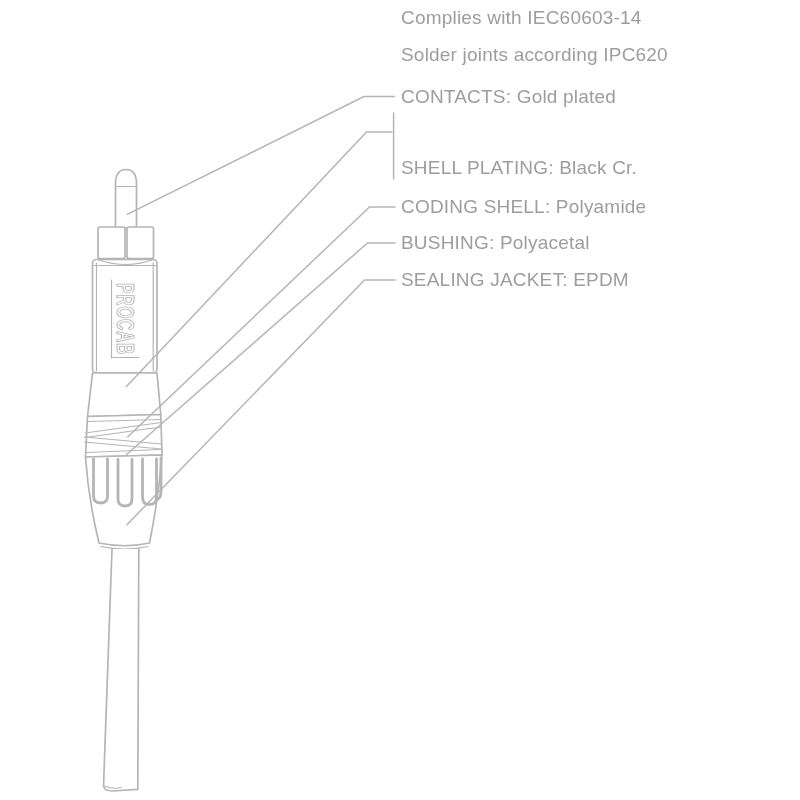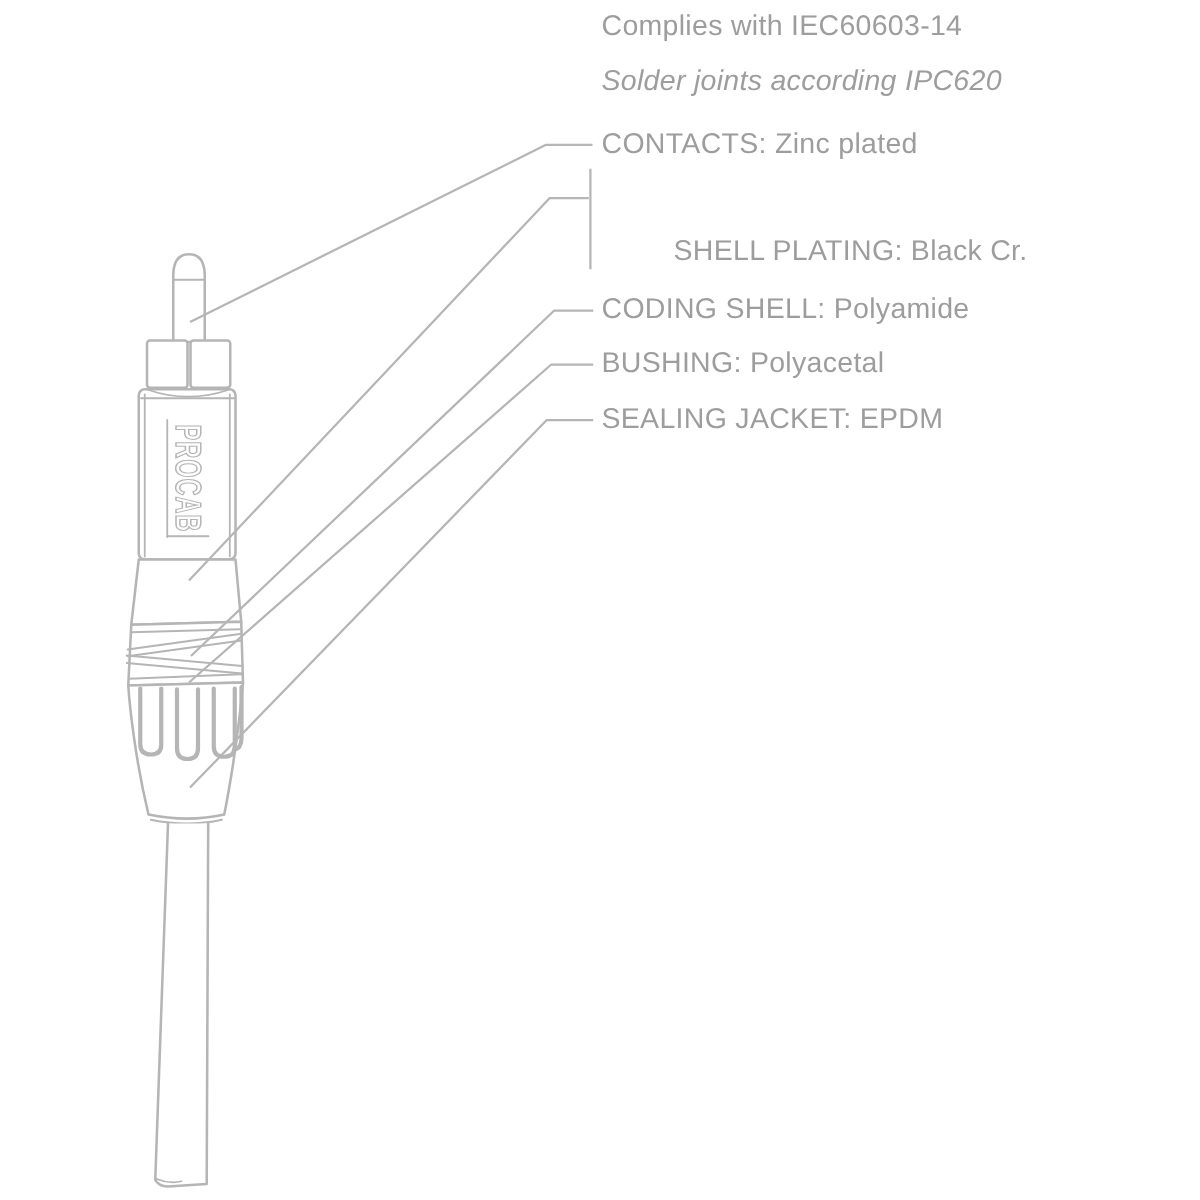--- a/index.html
+++ b/index.html
@@ -32,24 +32,24 @@
   .lbl{
     position:absolute;
     left:401px;
     font-size:19px;
     line-height:19px;
     letter-spacing:0.2px;
     color:var(--label-text);
     white-space:nowrap;
   }
   .note-1{top:8px;}
-  .note-2{top:45px;font-style:italic;}
+  .note-2{top:45px;}
   .lbl-contacts{top:87px;}
   .lbl-shell{top:122px;}
-  .lbl-shell-plating{top:158px;margin-left:48px;}
+  .lbl-shell-plating{top:158px;}
   .lbl-coding-ring{top:197px;}
   .lbl-bushing{top:233px;}
   .lbl-sealing-jacket{top:270px;}
 </style>
 </head>
 <body>
 
 <div class="stage">
 
   <svg class="drawing-svg" width="800" height="800" viewBox="0 0 800 800">
@@ -94,19 +94,19 @@
     <polyline class="leader" points="126,387 366.5,132 392.5,132"></polyline>
     <line class="leader" x1="393.6" y1="112.5" x2="393.6" y2="179.5" stroke-width="1.8"></line>
     <polyline class="leader" points="127.3,437.3 369.5,207 395.5,207"></polyline>
     <polyline class="leader" points="126,455 367.5,243 395.5,243"></polyline>
     <polyline class="leader" points="126.7,525 364.5,280 395.5,280"></polyline>
   </svg>
 
   <div class="lbl note-1">Complies with IEC60603-14</div>
   <div class="lbl note-2">Solder joints according IPC620</div>
 
-  <div class="lbl lbl-contacts">CONTACTS: Zinc plated</div>
+  <div class="lbl lbl-contacts">CONTACTS: Gold plated</div>
   <div class="lbl lbl-shell-plating">SHELL PLATING: Black Cr.</div>
   <div class="lbl lbl-coding-ring">CODING SHELL: Polyamide</div>
   <div class="lbl lbl-bushing">BUSHING: Polyacetal</div>
   <div class="lbl lbl-sealing-jacket">SEALING JACKET: EPDM</div>
 
 </div>
 
 </body></html>

